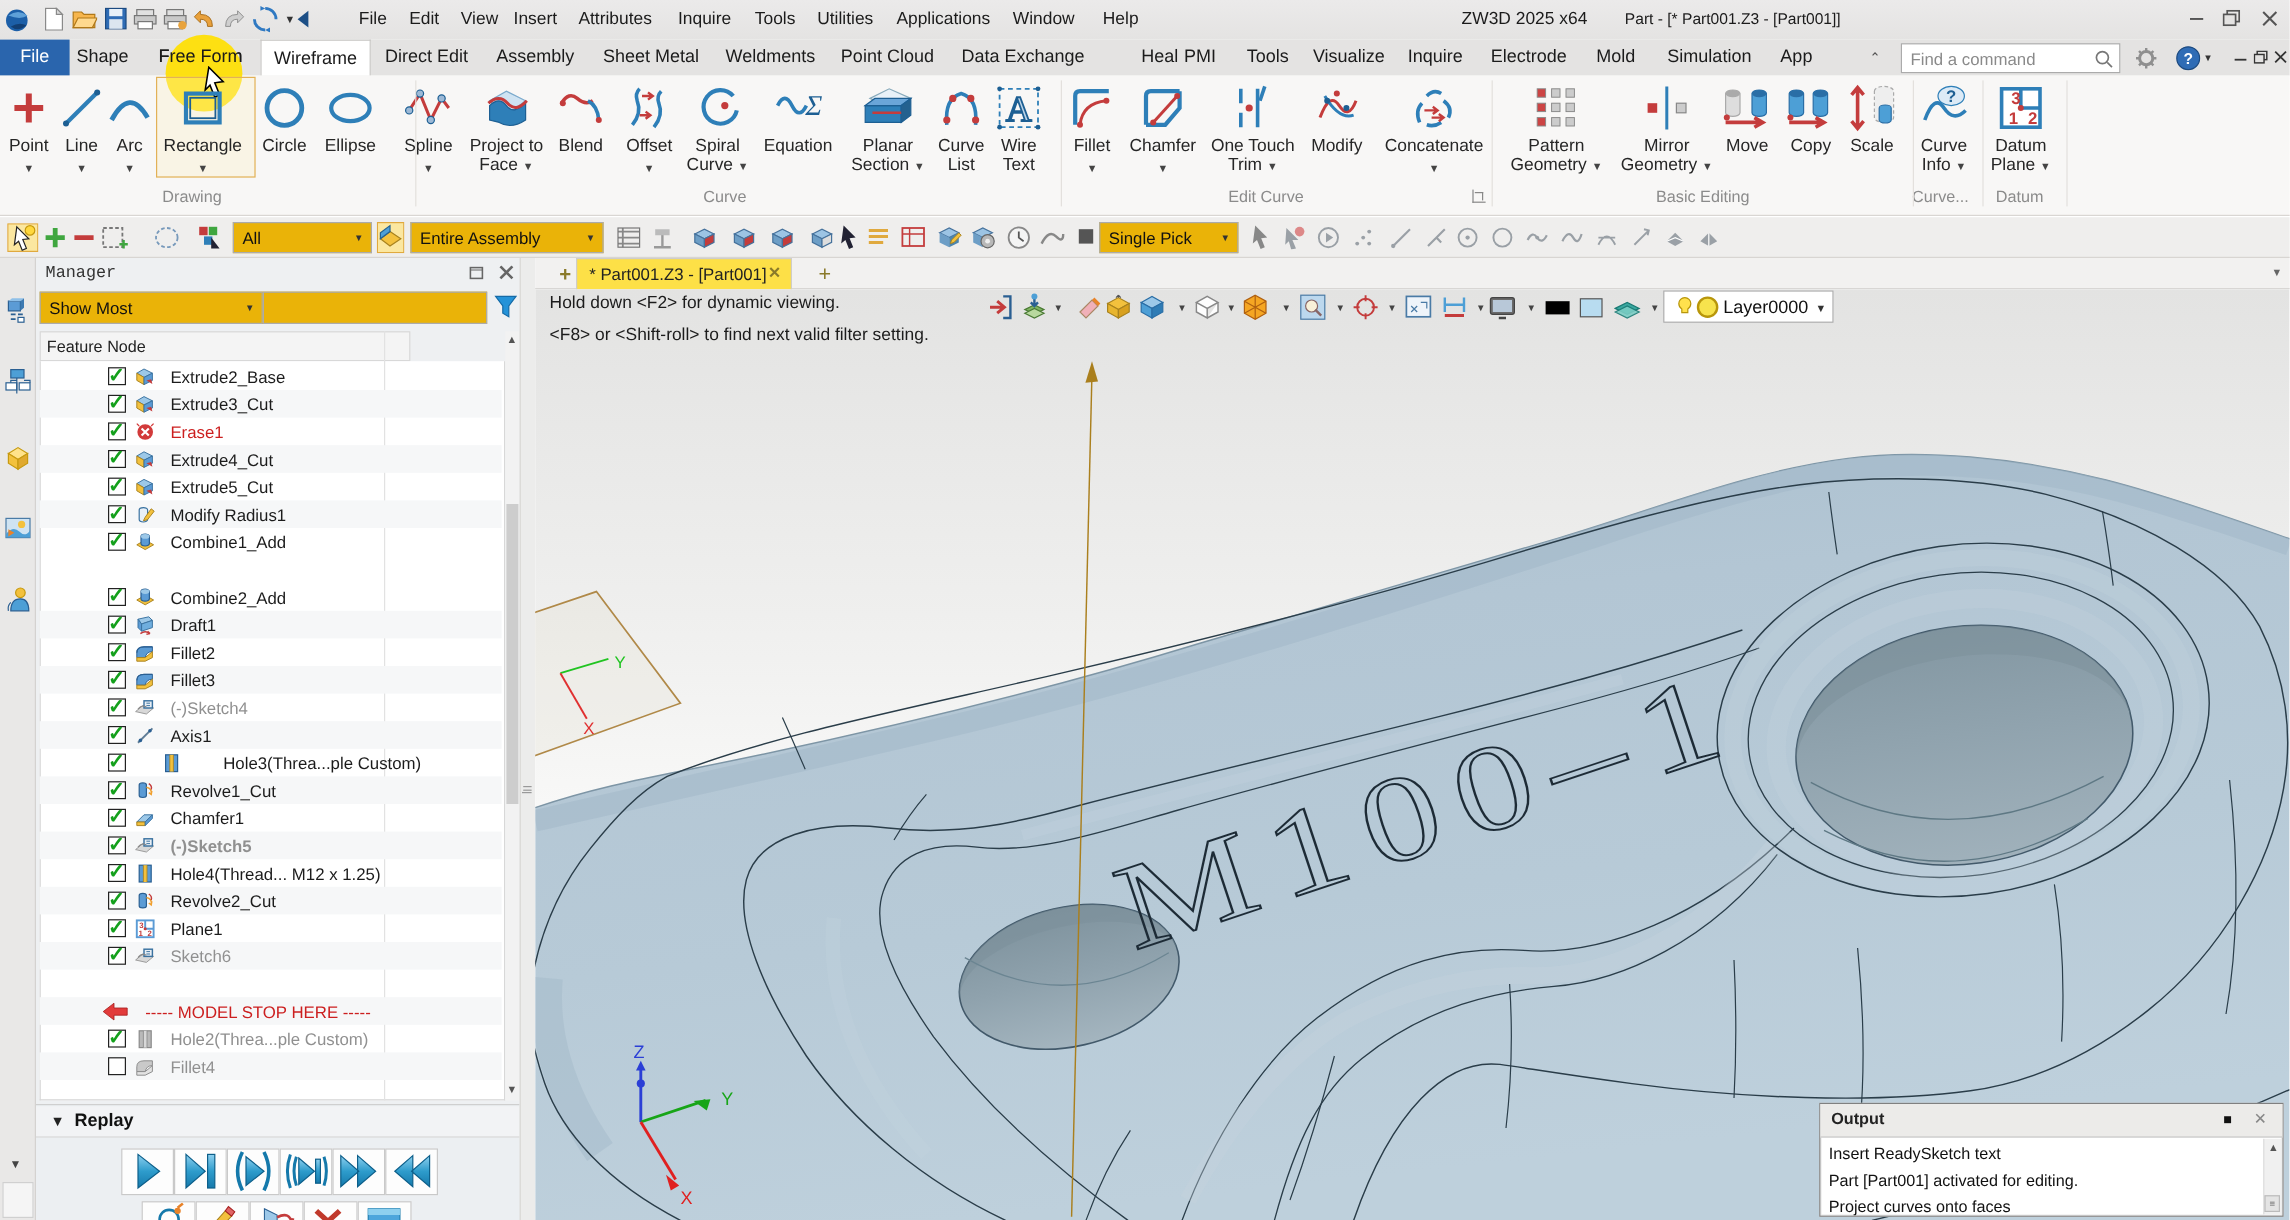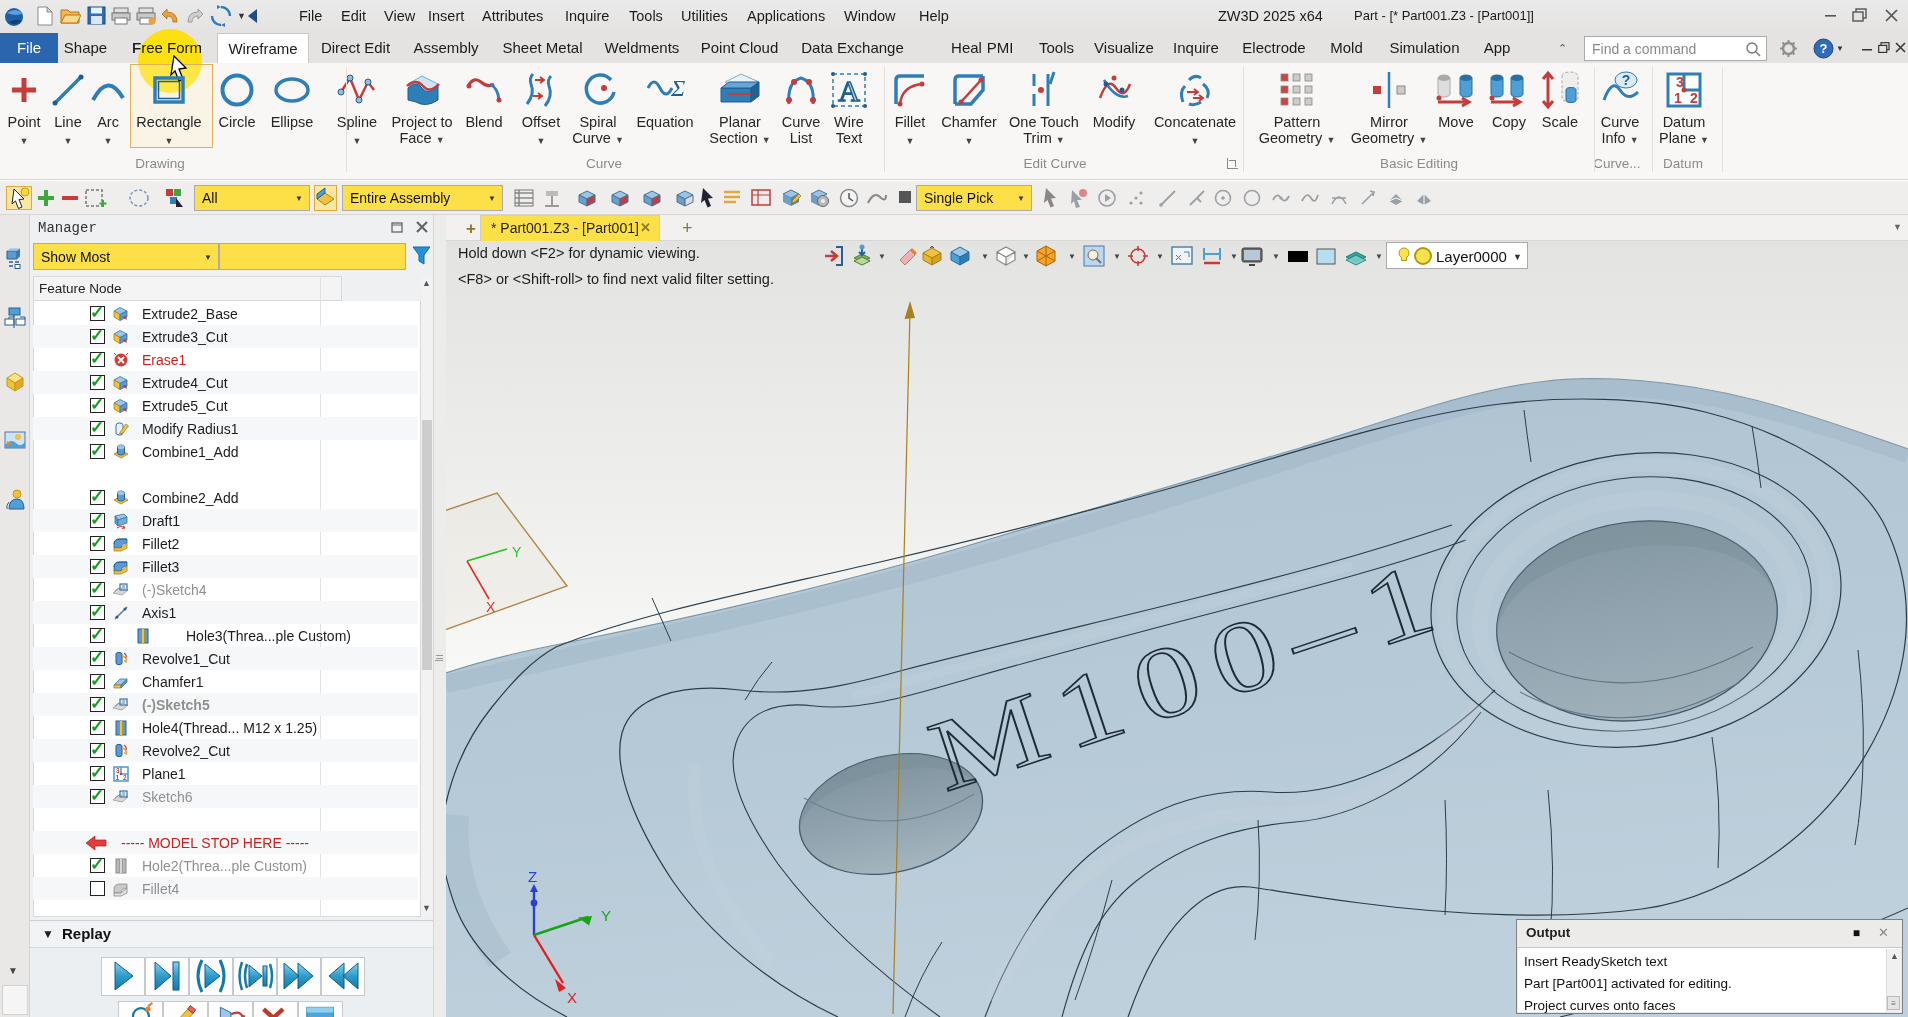--- a/index.html
+++ b/index.html
@@ -13,21 +13,21 @@
 #seltab{background:#fff;border:1px solid #c9c7c5;border-bottom:none}
 
 #ribbon{position:absolute;left:0;top:63px;width:1908px;height:117px;background:#f8f7f6;border-bottom:1px solid #d9d6d3}
 .tool{position:absolute;top:7px;text-align:center;color:#262626;font-size:14.5px;line-height:16px}
 .tool svg{display:block;margin:0 auto 4px}
 .glabel{position:absolute;top:93px;font-size:13.5px;color:#8b8b8b;text-align:center;width:120px}
 .gsep{position:absolute;top:4px;height:105px;width:1px;background:#e3e0dd}
 .caret{font-size:9px;color:#444}
 
 #qbar{position:absolute;left:0;top:181px;width:1908px;height:34px;background:#efeeed;border-bottom:1px solid #d8d5d2}
-.combo{position:absolute;background:#fde047;border:1px solid #ababab;font-size:14px;color:#111;padding-left:7px;display:flex;align-items:center}
+.combo{position:absolute;background:#eab308;border:1px solid #ababab;font-size:14px;color:#111;padding-left:7px;display:flex;align-items:center}
 .combo .ar{position:absolute;right:6px;top:50%;transform:translateY(-50%);font-size:8px;color:#333}
 
 #lstrip{position:absolute;left:0;top:215px;width:30px;height:802px;background:#e9e8e7;border-right:1px solid #d4d2d0}
 
 #mgr{position:absolute;left:30px;top:215px;width:403px;height:802px;background:#eef0f2}
 #mgrtitle{position:absolute;left:0;top:0;width:403px;height:27px;font-size:14px;color:#333;font-family:Liberation Mono, monospace;}
 .mrow{position:absolute;left:3px;width:385px;height:23px;display:flex;align-items:center;font-size:14px;color:#1c1c1c;white-space:nowrap}
 .mrow .cb{width:15px;height:15px;border:1.6px solid #222;background:#fff;margin-left:57px;margin-right:7px;position:relative;flex:none}
 .mrow .cb.c::after{content:"✓";position:absolute;left:-1px;top:-5px;font-size:17px;font-weight:bold;color:#14a01c}
 .mrow svg{flex:none;margin-right:6px}

